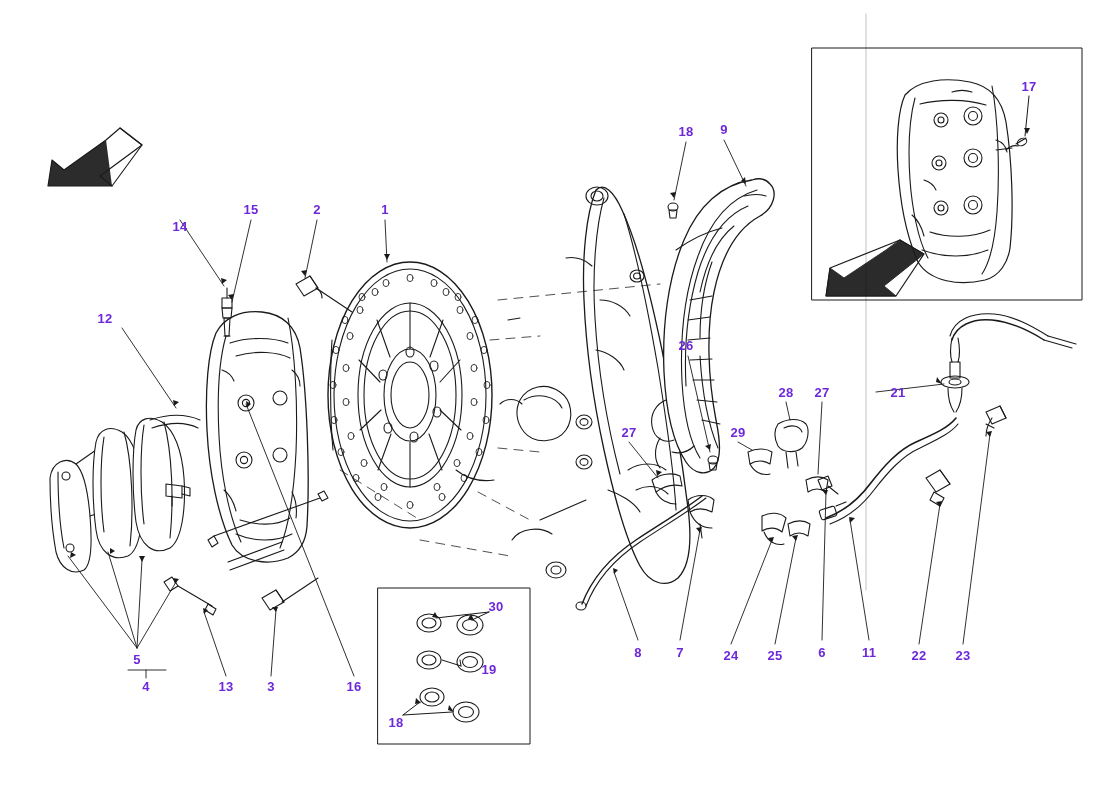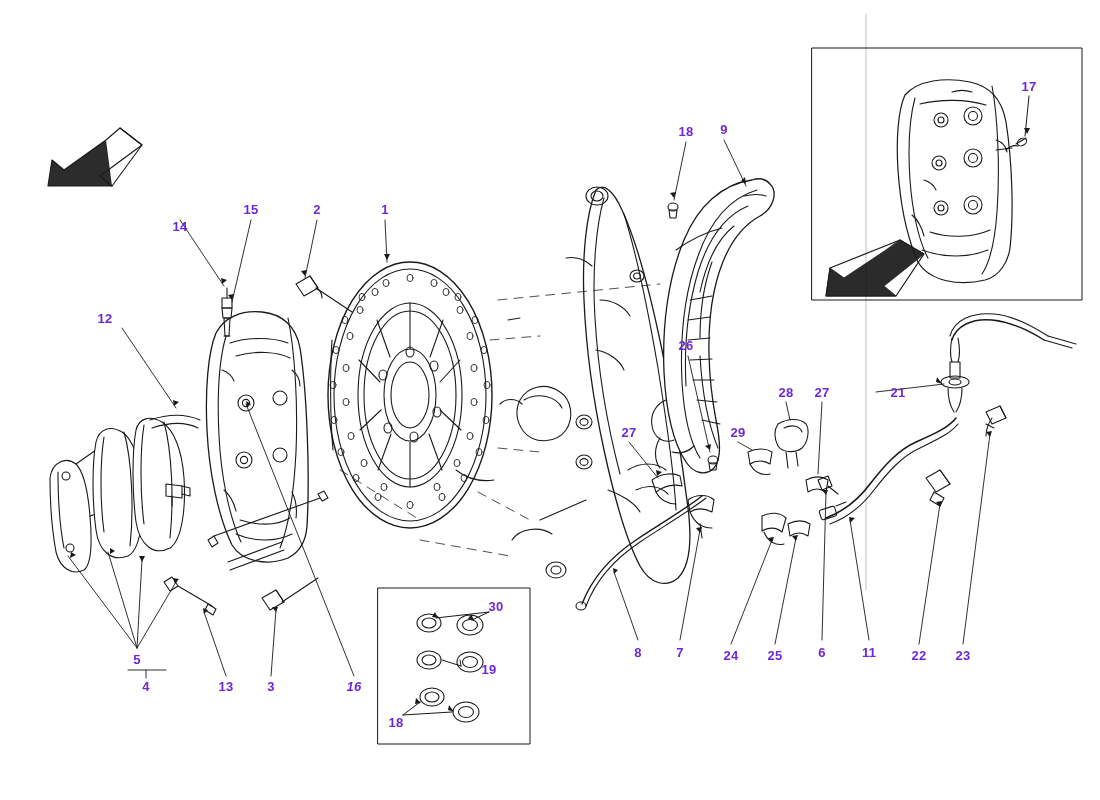--- a/index.html
+++ b/index.html
@@ -520,21 +520,21 @@
   <div class="callout" style="left:686px; top:345px;">26</div>
   <div class="callout" style="left:786px; top:392px;">28</div>
   <div class="callout" style="left:822px; top:392px;">27</div>
   <div class="callout" style="left:866px; top:392px;margin-left:32px;">21</div>
   <div class="callout" style="left:629px; top:432px;">27</div>
   <div class="callout" style="left:738px; top:432px;">29</div>
   <div class="callout" style="left:137px; top:659px;">5</div>
   <div class="callout" style="left:146px; top:686px;">4</div>
   <div class="callout" style="left:226px; top:686px;">13</div>
   <div class="callout" style="left:271px; top:686px;">3</div>
-  <div class="callout" style="left:354px; top:686px;font-style:italic;">16</div>
+  <div class="callout" style="left:354px; top:686px;">16</div>
   <div class="callout" style="left:496px; top:606px;">30</div>
   <div class="callout" style="left:489px; top:669px;">19</div>
   <div class="callout" style="left:396px; top:722px;">18</div>
   <div class="callout" style="left:638px; top:652px;">8</div>
   <div class="callout" style="left:680px; top:652px;">7</div>
   <div class="callout" style="left:731px; top:655px;">24</div>
   <div class="callout" style="left:775px; top:655px;">25</div>
   <div class="callout" style="left:822px; top:652px;">6</div>
   <div class="callout" style="left:869px; top:652px;">11</div>
   <div class="callout" style="left:919px; top:655px;">22</div>

